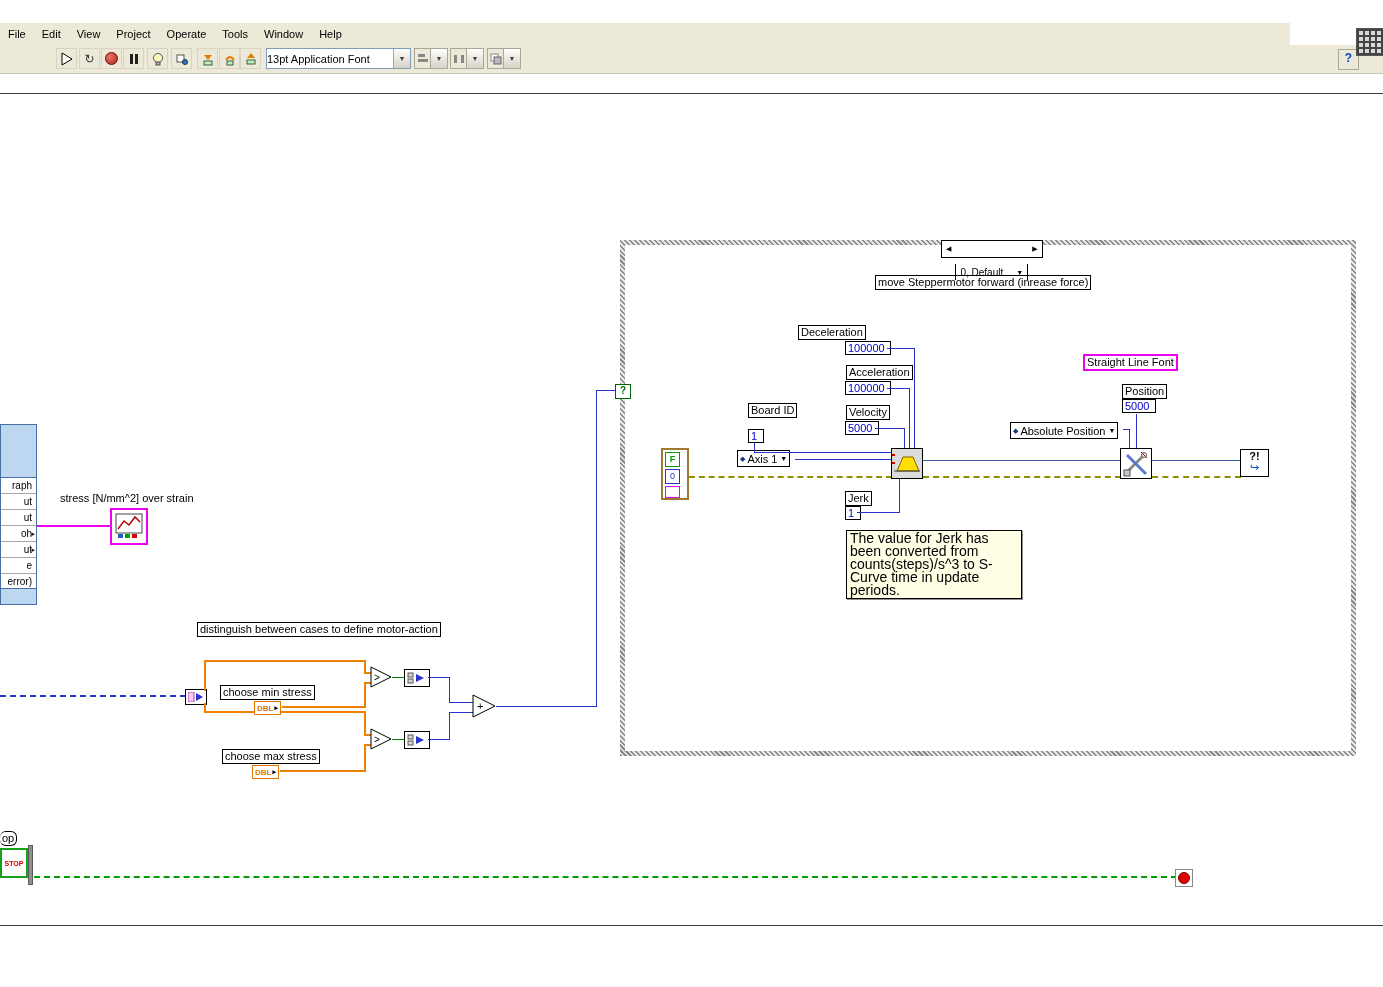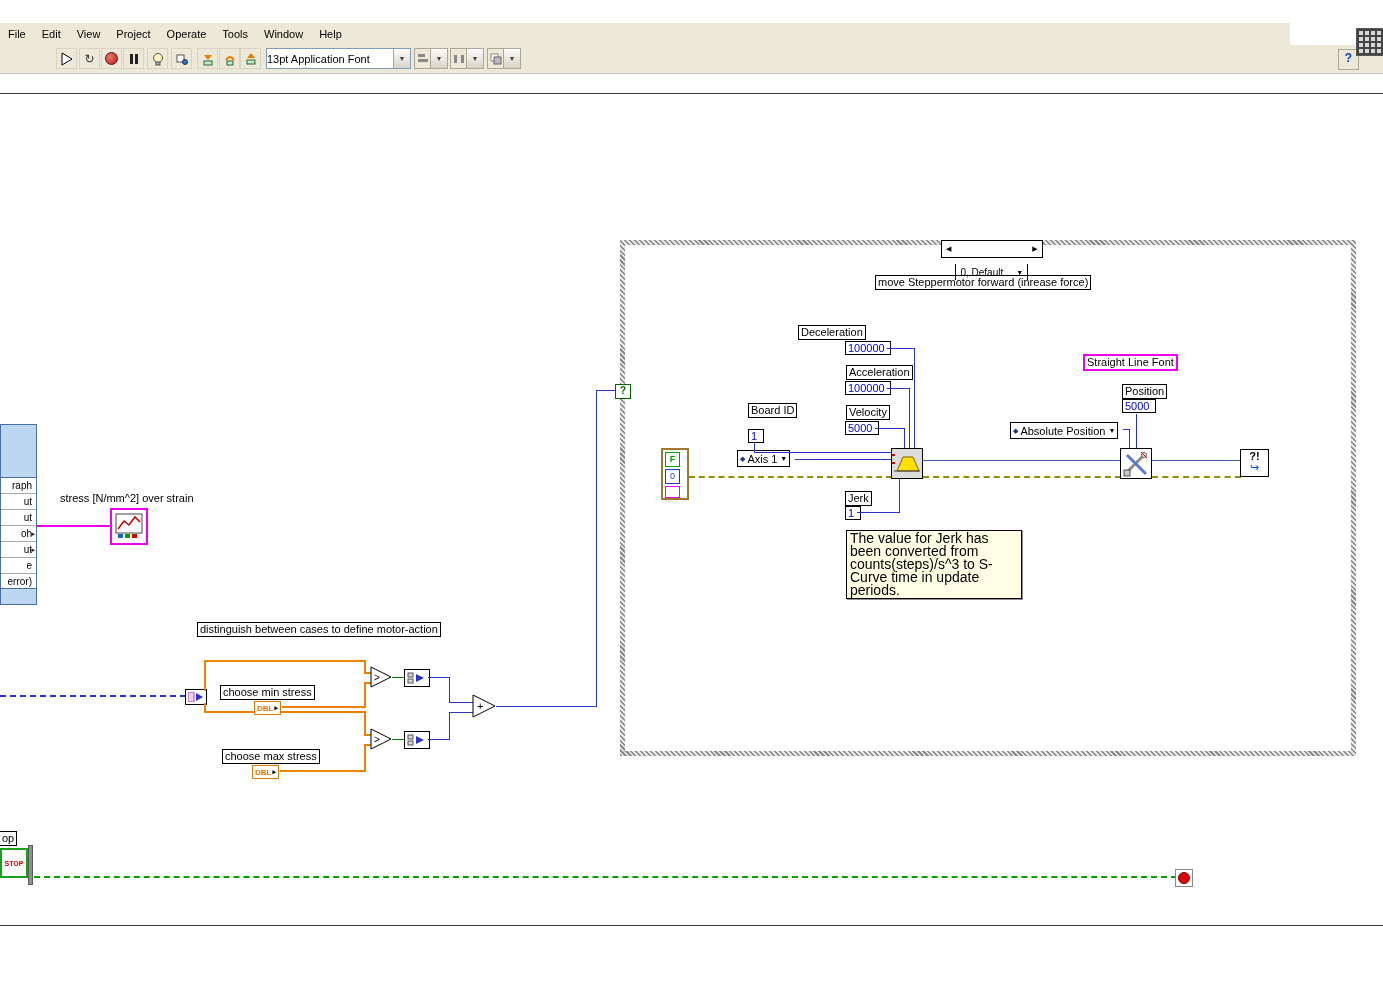--- a/index.html
+++ b/index.html
@@ -418,21 +418,21 @@
     <svg width="25" height="25">
         <polygon points="1,1 23,12 1,23" fill="#fff" stroke="#000"></polygon>
       <text x="5" y="16" font-size="11" font-family="Liberation Sans, sans-serif">+</text>
       </svg>
   </div>
 
   <div class="wh" style="left:496px;top:706px;width:101px;border-top:1px solid #2733CC;"></div>
   <div class="wv" style="left:596px;top:390px;height:317px;border-left:1px solid #2733CC;"></div>
   <div class="wh" style="left:596px;top:390px;width:20px;border-top:1px solid #2733CC;"></div>
 
-  <div class="lbl" style="left:0;top:831px;border-left:none;">op</div>
+  <div class="lbl" style="left:0;top:831px;border-left:none;border-radius:6px;">op</div>
   <div class="stopterm">
     <span>STOP</span>
   </div>
   <div class="loopedge"></div>
   <div class="wh" style="left:34px;top:876px;width:1143px;border-top:2px dashed #00A000;"></div>
   <div class="condterm">
     <span class="dot"></span>
   </div>
 
 </div>

